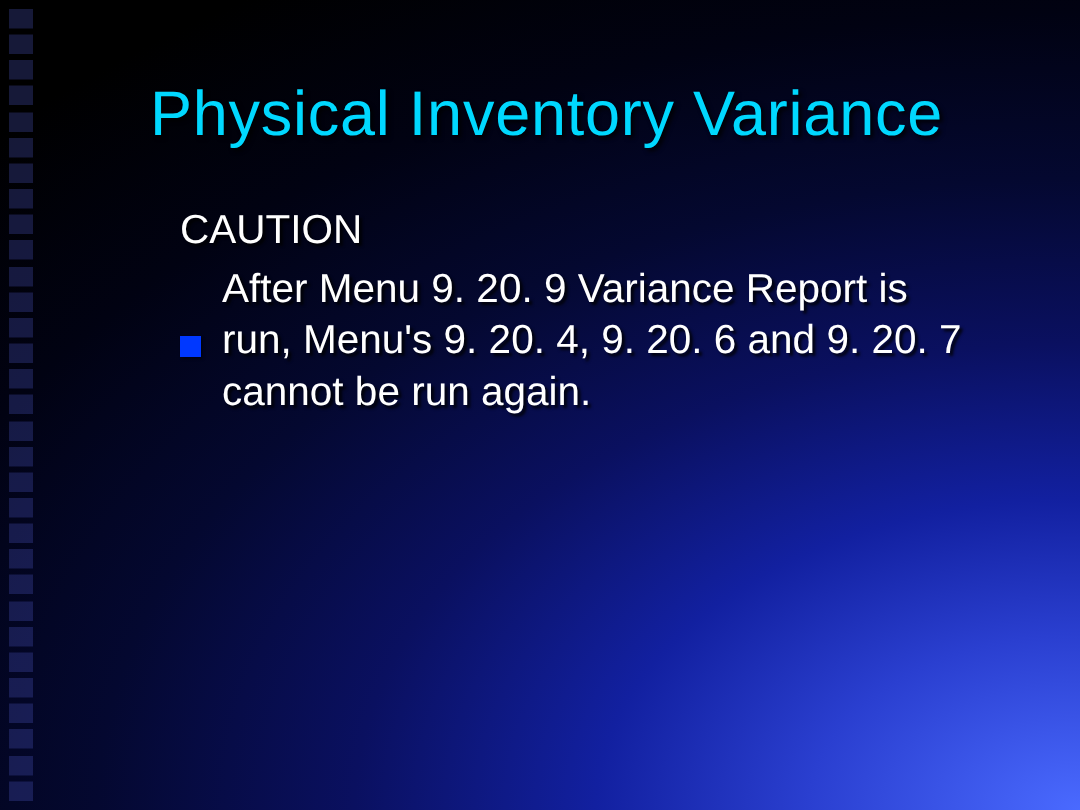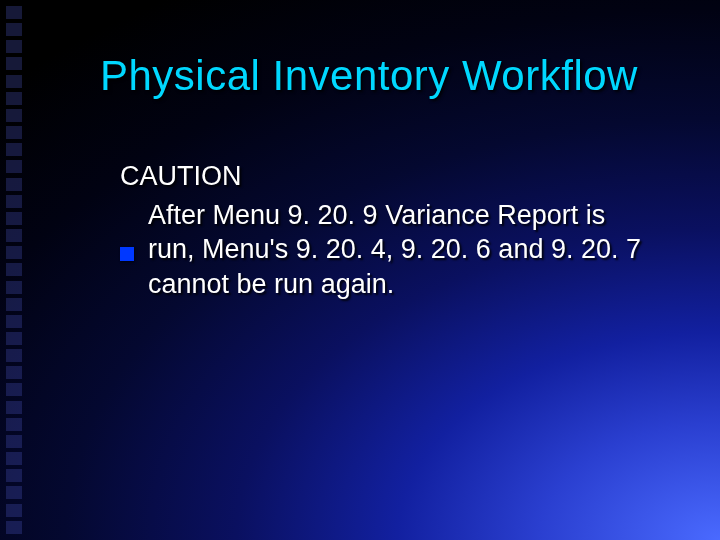--- a/index.html
+++ b/index.html
@@ -46,21 +46,21 @@
     color: #00d8ff;
     font-size: 42px;
     font-weight: 400;
     letter-spacing: 0.5px;
     text-shadow: 2px 2px 3px rgba(0,0,0,0.85);
     white-space: nowrap;
   }
   .body {
     position: absolute;
     left: 120px;
-    top: 159px;
+    top: 136px;
     right: 70px;
     color: #ffffff;
     font-size: 27px;
     line-height: 1.28;
     text-shadow: 2px 2px 2px rgba(0,0,0,0.85);
   }
   .caution {
     margin-bottom: 4px;
   }
   .bullet-row {
@@ -111,21 +111,21 @@
       <div class="sq"></div>
       <div class="sq"></div>
       <div class="sq"></div>
       <div class="sq"></div>
       <div class="sq"></div>
       <div class="sq"></div>
       <div class="sq"></div>
       <div class="sq"></div>
     </div>
 
-  <div class="title">Physical Inventory Workflow</div>
+  <div class="title">Physical Inventory Variance</div>
 
   <div class="body">
     <div class="caution">CAUTION</div>
 
     <div class="bullet-row">
       <div class="bullet"></div>
       <div class="bullet-text">After Menu 9. 20. 9 Variance Report is run, Menu's 9. 20. 4, 9. 20. 6 and 9. 20. 7 cannot be run again.</div>
     </div>
   </div>
 </div>

